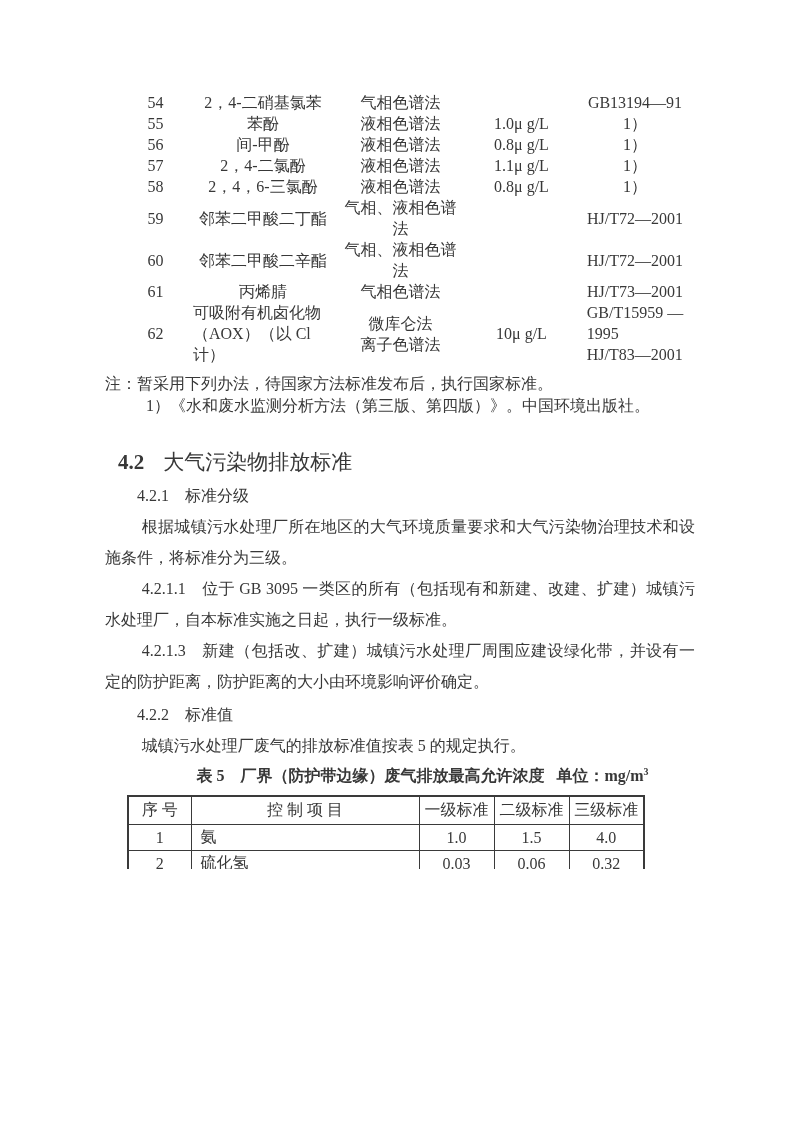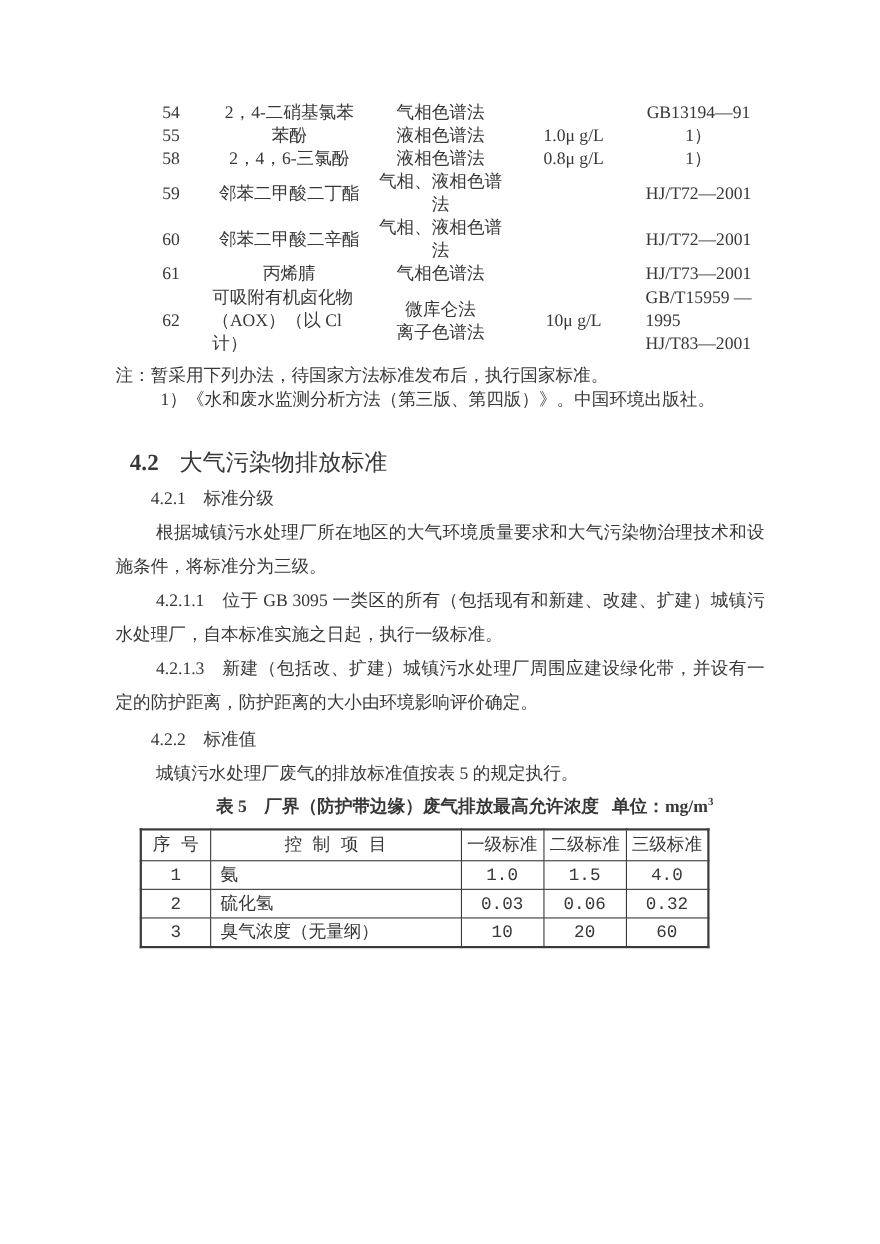--- a/index.html
+++ b/index.html
@@ -43,21 +43,21 @@
   .t5caption {
     margin: 4px 0 0 0;
     line-height: 22px;
     text-align: center;
     font-weight: bold;
     padding-left: 45px;
   }
   .t5caption .unit { margin-left: 12px; }
   .t5caption sup { font-size: 10px; line-height: 0; }
   
-  .t5 { width: 516px; margin-left: 22px; margin-top: 8px; border: 2px solid #3a3a3a; font-family: Liberation Mono, monospace; }
+  .t5 { width: 516px; margin-left: 22px; margin-top: 8px; border: 2px solid #3a3a3a; }
   .t5 th, .t5 td {
     border: 1px solid #3a3a3a;
     text-align: center;
     font-weight: normal;
     padding: 0;
     font-size: 16px;
   }
   .t5 th { height: 27px; }
   .t5 td { height: 25px; }
   .t5 td.col-item { text-align: left; padding-left: 9px; }
@@ -81,20 +81,34 @@
           <td class="col-name"><span class="cv">2，4-二硝基氯苯</span></td>
           <td class="col-method"><span class="cv">气相色谱法</span></td>
           <td class="col-value"><span class="cv"></span></td>
           <td class="col-ref"><span class="cv">GB13194—91</span></td>
         </tr>
         <tr>
           <td class="col-no"><span class="cv">55</span></td>
           <td class="col-name"><span class="cv">苯酚</span></td>
           <td class="col-method"><span class="cv">液相色谱法</span></td>
           <td class="col-value"><span class="cv">1.0μ g/L</span></td>
+          <td class="col-ref"><span class="cv">1）</span></td>
+        </tr>
+        <tr>
+          <td class="col-no"><span class="cv">56</span></td>
+          <td class="col-name"><span class="cv">间-甲酚</span></td>
+          <td class="col-method"><span class="cv">液相色谱法</span></td>
+          <td class="col-value"><span class="cv">0.8μ g/L</span></td>
+          <td class="col-ref"><span class="cv">1）</span></td>
+        </tr>
+        <tr>
+          <td class="col-no"><span class="cv">57</span></td>
+          <td class="col-name"><span class="cv">2，4-二氯酚</span></td>
+          <td class="col-method"><span class="cv">液相色谱法</span></td>
+          <td class="col-value"><span class="cv">1.1μ g/L</span></td>
           <td class="col-ref"><span class="cv">1）</span></td>
         </tr>
         <tr>
           <td class="col-no"><span class="cv">58</span></td>
           <td class="col-name"><span class="cv">2，4，6-三氯酚</span></td>
           <td class="col-method"><span class="cv">液相色谱法</span></td>
           <td class="col-value"><span class="cv">0.8μ g/L</span></td>
           <td class="col-ref"><span class="cv">1）</span></td>
         </tr>
         <tr>

